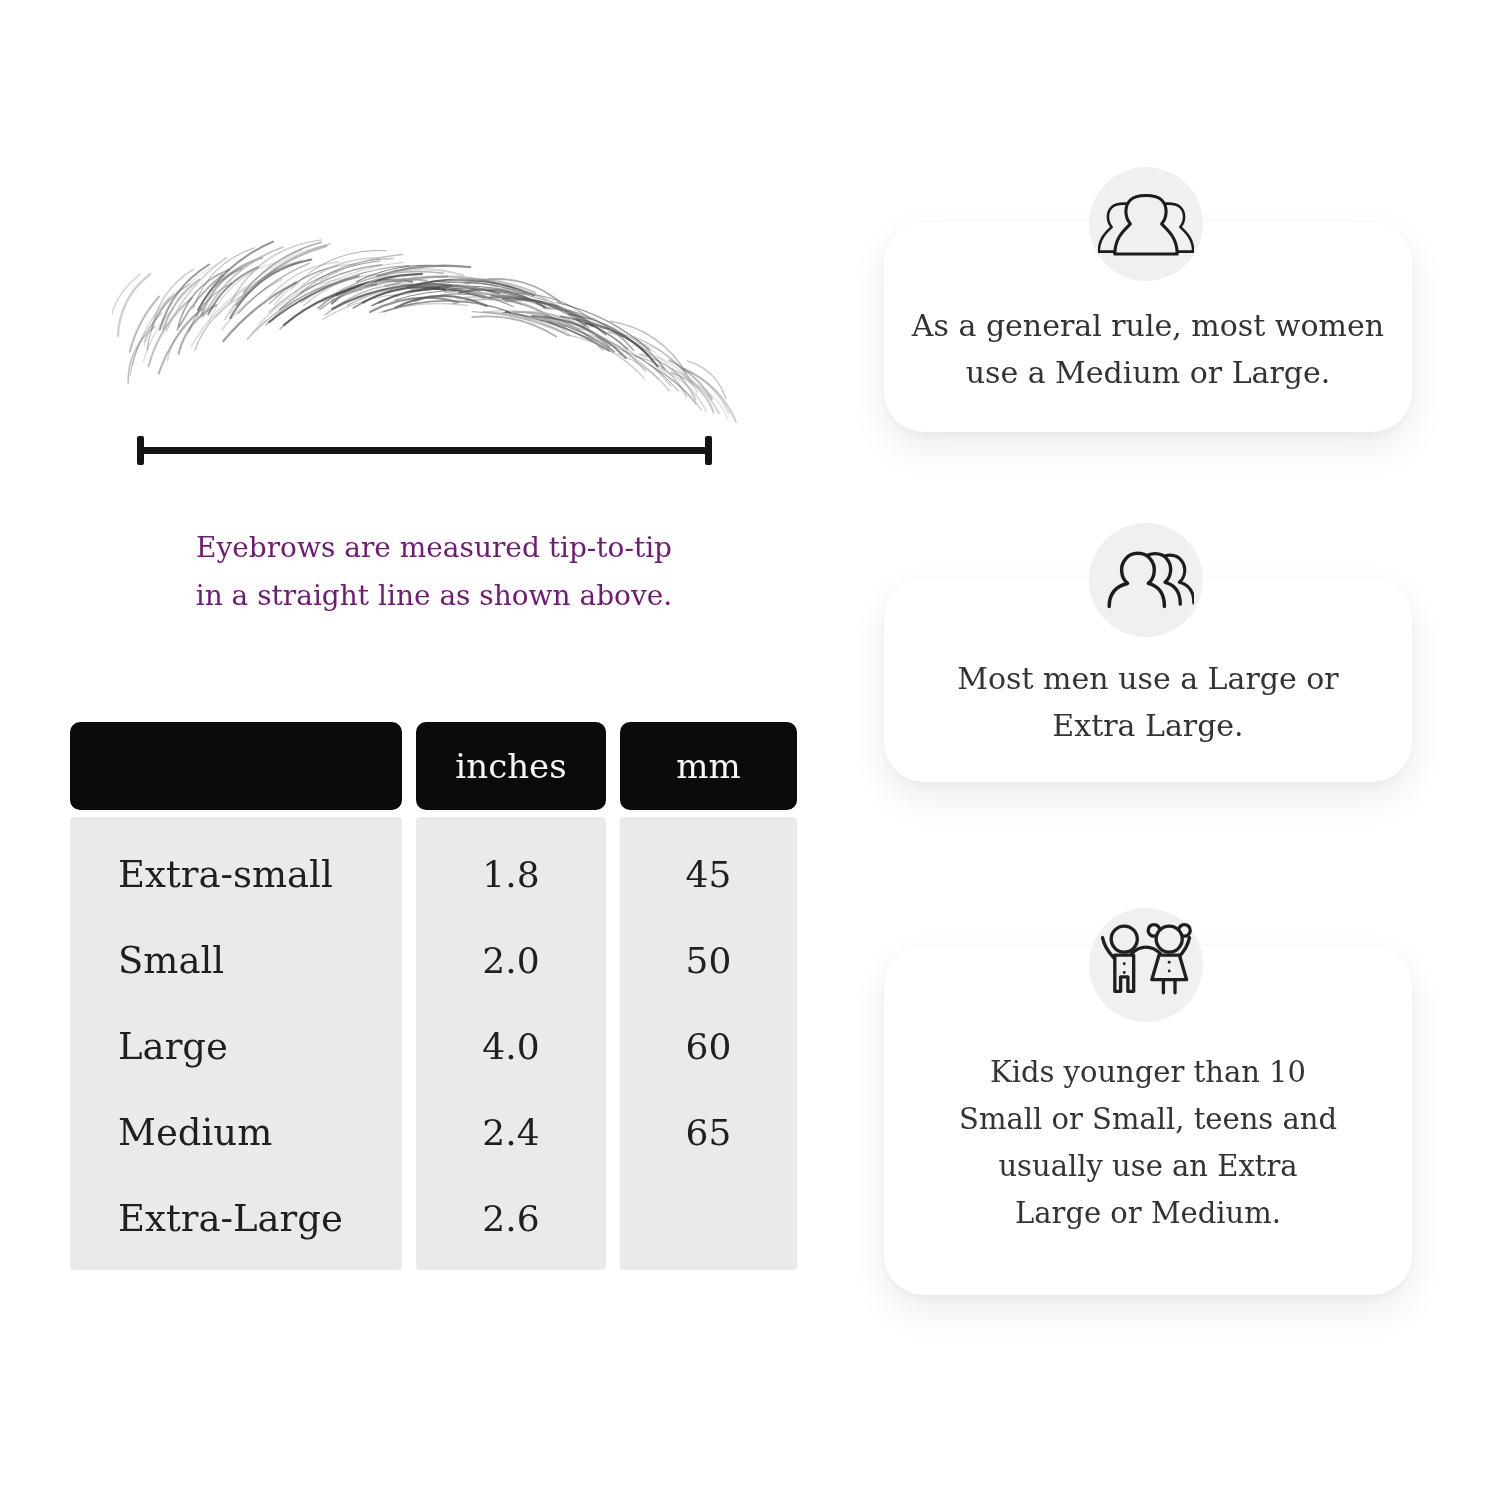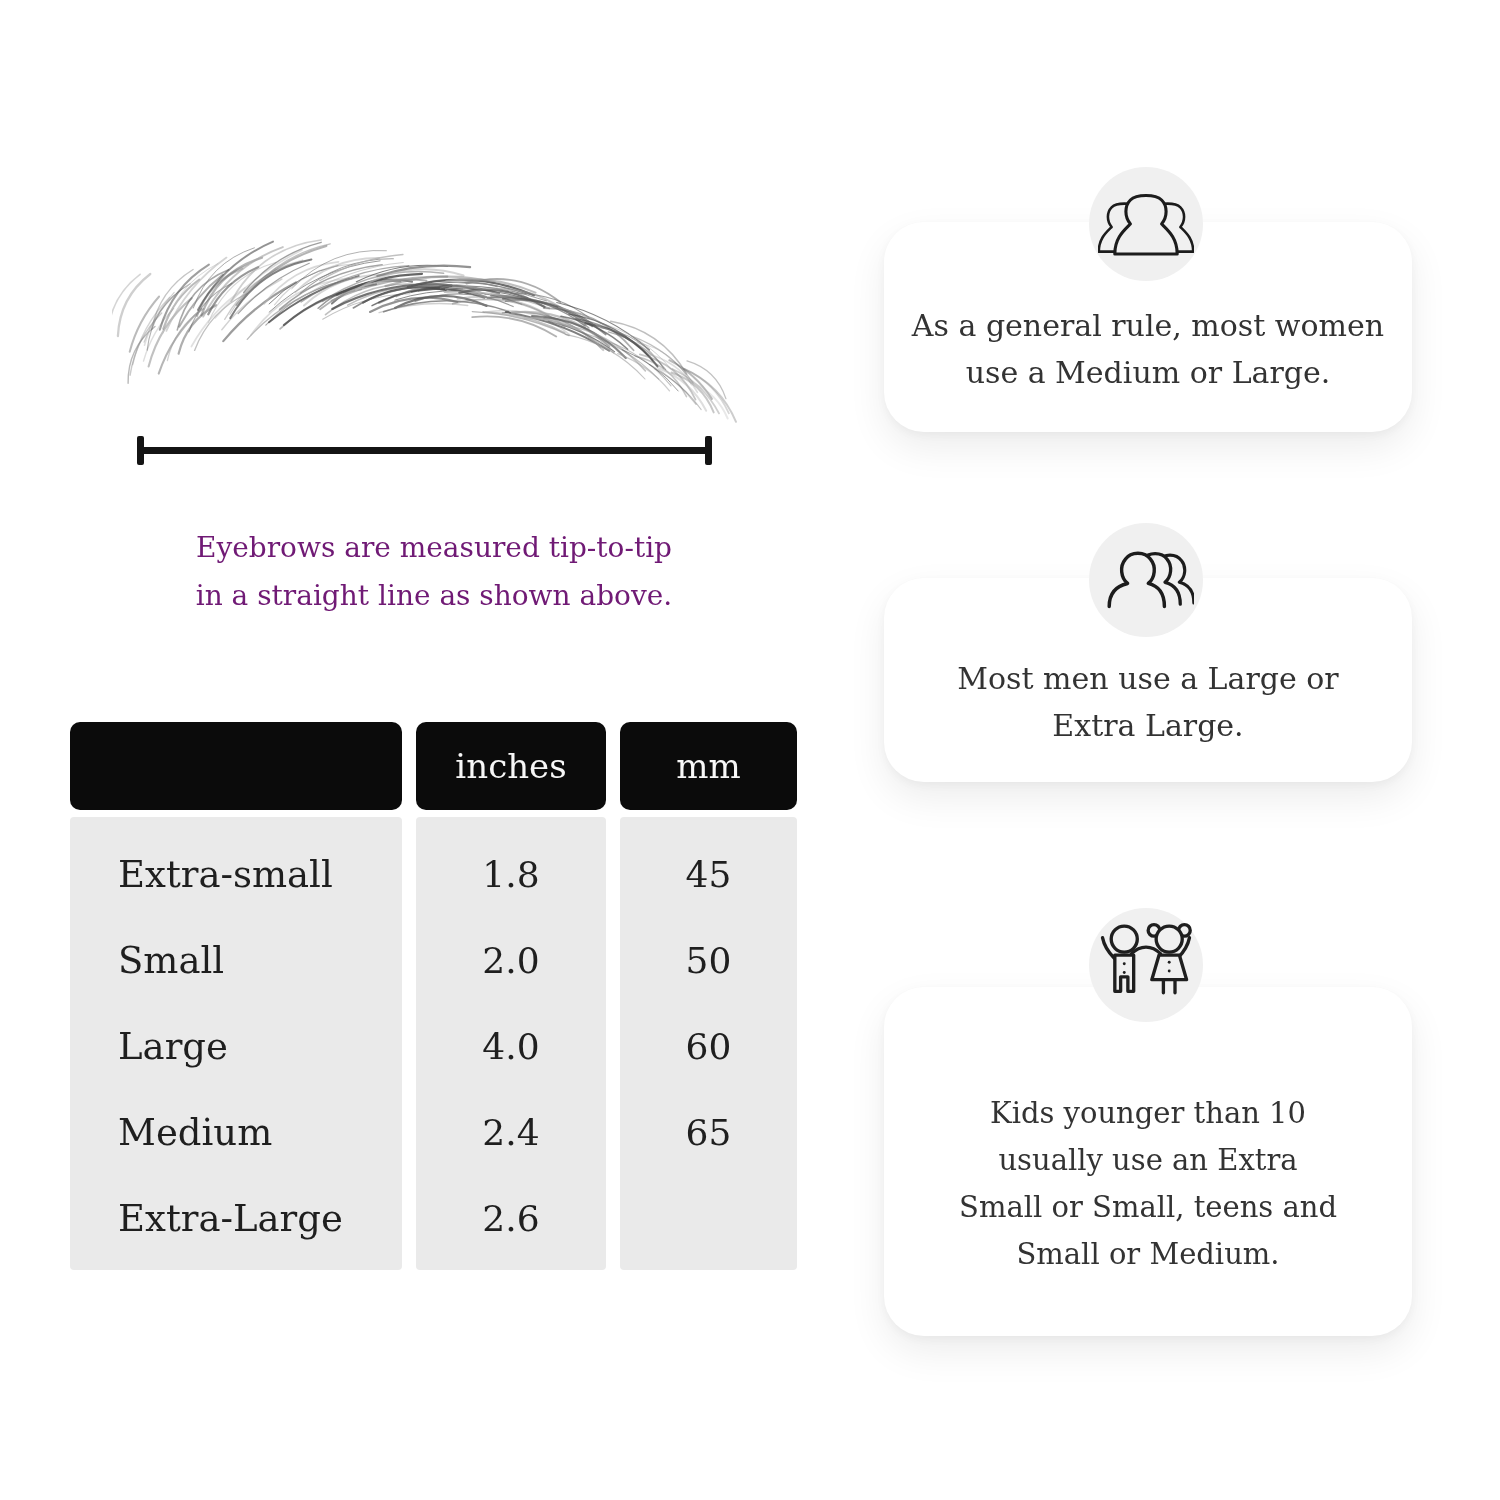--- a/index.html
+++ b/index.html
@@ -283,26 +283,26 @@
           <path fill="none" stroke="#1c1c1c" stroke-width="3" d="M -24,0 C -24,-12 -17,-18 -8,-20 C -14,-25 -15,-35 -10,-41 C -5,-48 7,-48 12,-41 C 17,-35 16,-25 10,-20 C 18,-18 24,-12 24,0"></path>
         </g>
         <g transform="translate(40,71)">
           <path fill="#f0f0f0" stroke="none" d="M -24,0 C -24,-12 -17,-18 -8,-20 C -14,-25 -15,-35 -10,-41 C -5,-48 7,-48 12,-41 C 17,-35 16,-25 10,-20 C 18,-18 24,-12 24,0 Z"></path>
           <path fill="none" stroke="#1c1c1c" stroke-width="3" d="M -24,0 C -24,-12 -17,-18 -8,-20 C -14,-25 -15,-35 -10,-41 C -5,-48 7,-48 12,-41 C 17,-35 16,-25 10,-20 C 18,-18 24,-12 24,0"></path>
         </g>
       </g>
     </svg>
   </div>
 
-  <div class="card kids" style="top:987px;height:349px;">
+  <div class="card kids" style="top:946px;height:349px;">
     <div class="card-text">
       <div>Kids younger than 10</div>
+      <div>Small or Small, teens and</div>
       <div>usually use an Extra</div>
-      <div>Small or Small, teens and</div>
-      <div>Small or Medium.</div>
+      <div>Large or Medium.</div>
     </div>
   </div>
   <div class="icon-circle" style="top:908px;">
     <svg width="96" height="96" viewBox="0 0 96 96" stroke="#1f1f1f" stroke-width="2.3" stroke-linejoin="round" stroke-linecap="round" fill="none">
       <g transform="translate(48,54) scale(1.45)">
 
         <path d="M -10,-12 C -4,-18 4,-18 10,-12"></path>
 
         <path d="M -22,-9 C -26,-13 -29,-18 -30,-23"></path>
         <path d="M 22,-9 C 26,-13 29,-18 30,-23"></path>

